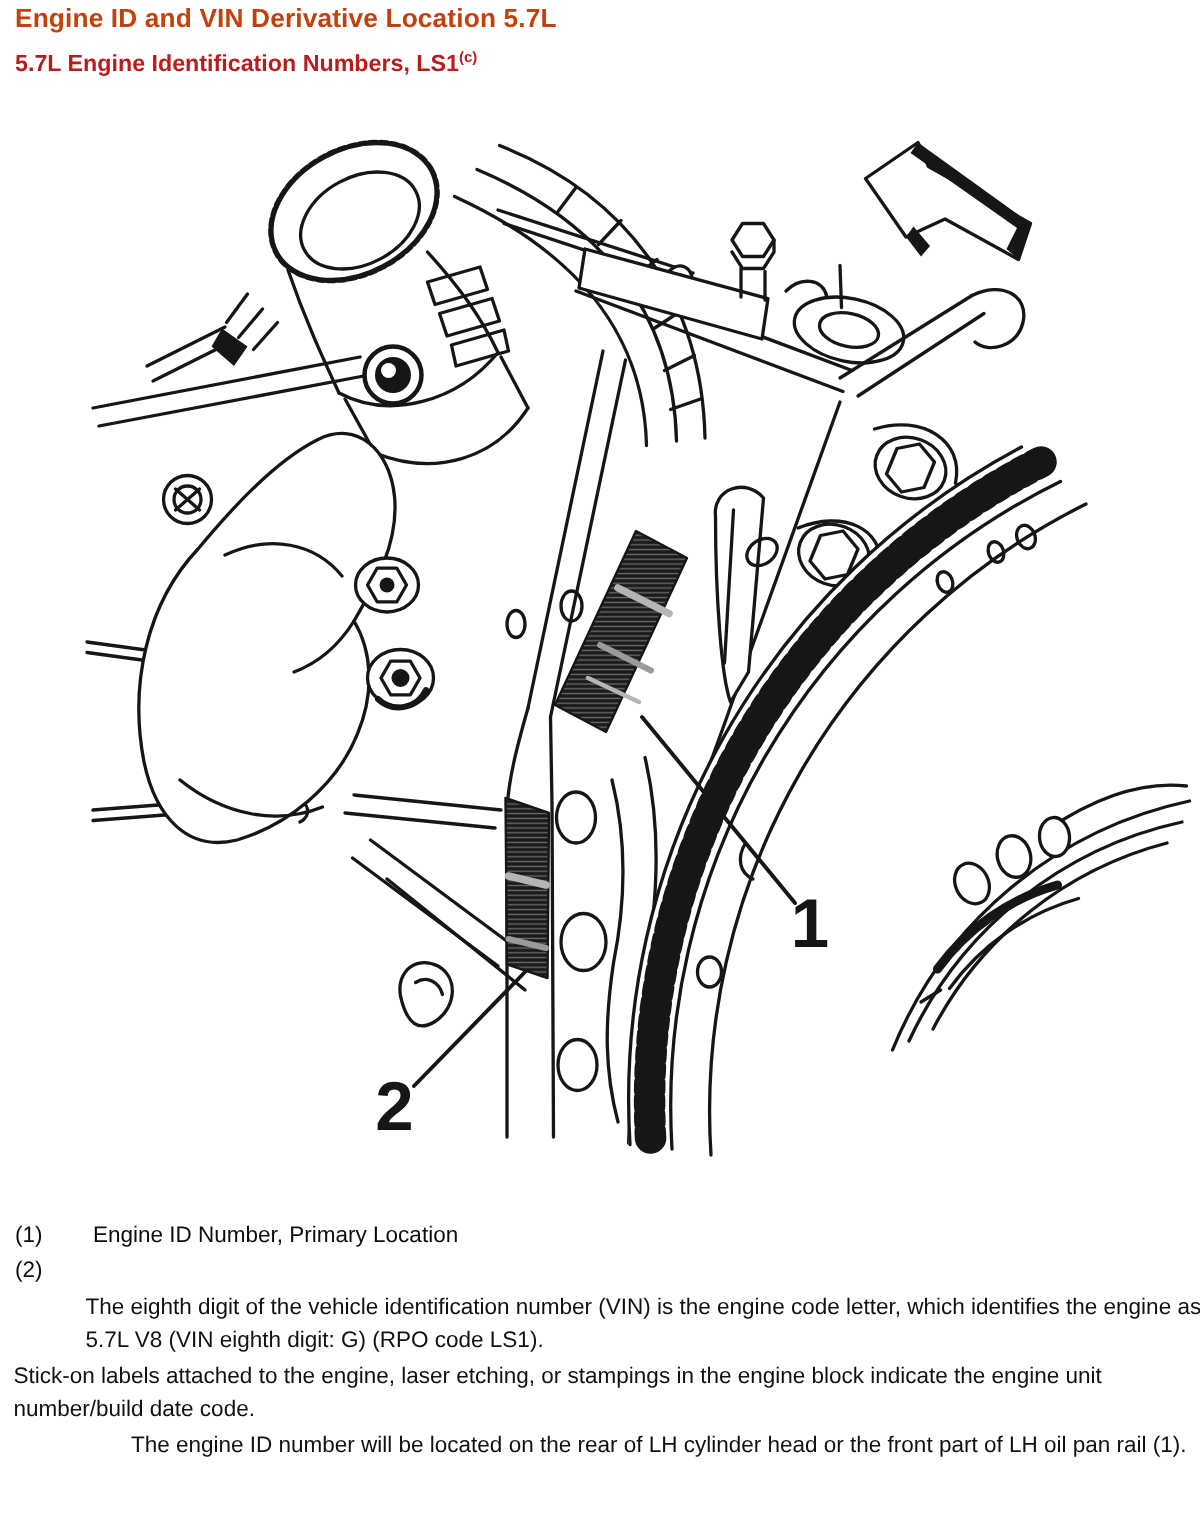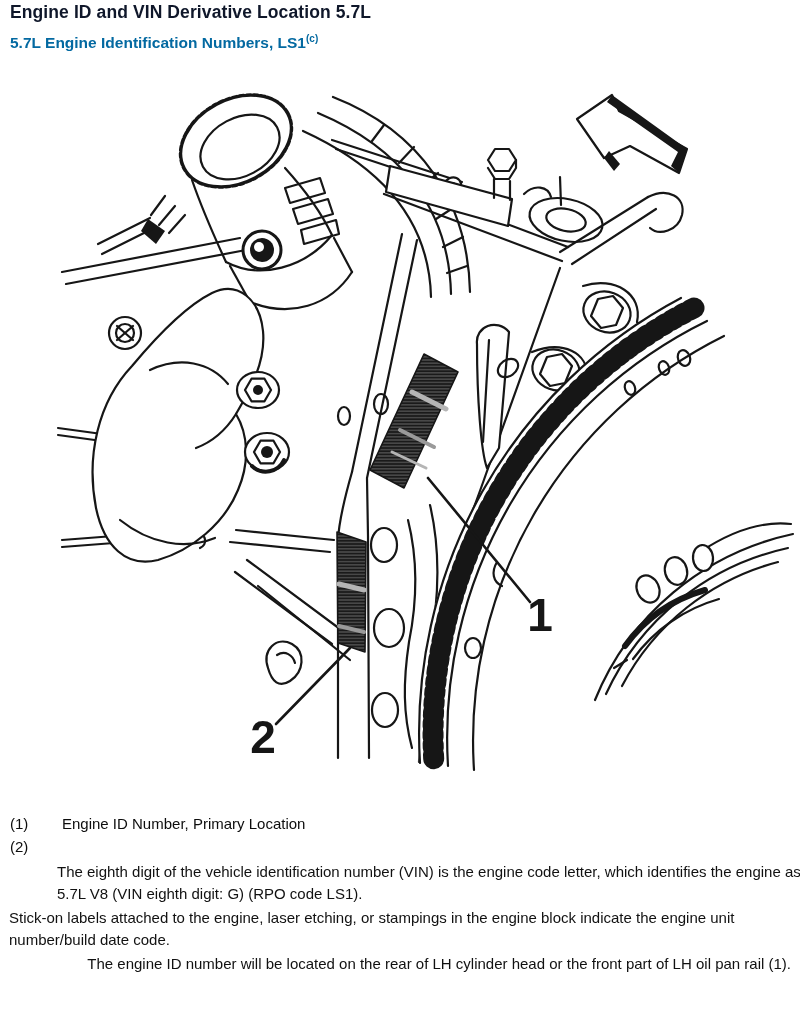--- a/index.html
+++ b/index.html
@@ -2,25 +2,25 @@
 <html><head>
 <meta charset="utf-8">
 <style>
   html,body{margin:0;padding:0;background:#fff;}
   .page{
     position:relative;width:800px;height:1009px;background:#fff;overflow:hidden;
     font-family:"Liberation Sans",sans-serif;color:#0d0d0d;
   }
   .title{
     position:absolute;left:10px;top:2px;margin:0;
-    font-size:17.5px;font-weight:700;letter-spacing:.1px;color:#0f172a;
+    font-size:17.5px;font-weight:700;letter-spacing:.1px;color:#c2410c;
   }
   .subtitle{
     position:absolute;left:10px;top:33px;margin:0;
-    font-size:15.5px;font-weight:700;color:#0369a1;
+    font-size:15.5px;font-weight:700;color:#b91c1c;
   }
   .subtitle sup{font-size:10px;font-weight:700;vertical-align:6px;}
   .diagram{position:absolute;left:0;top:80px;}
   .legend{position:absolute;left:10px;top:812px;width:600px;font-size:15px;line-height:23px;}
   .legend-row{display:flex;}
   .legend-key{width:52px;flex:0 0 52px;}
   .para{position:absolute;left:9px;margin:0;width:782px;font-size:15px;line-height:22px;color:#111;}
   .p1{top:861px;margin-left:48px;}
   .p2{top:907px;}
   .p3{top:953px;text-align:right;}

